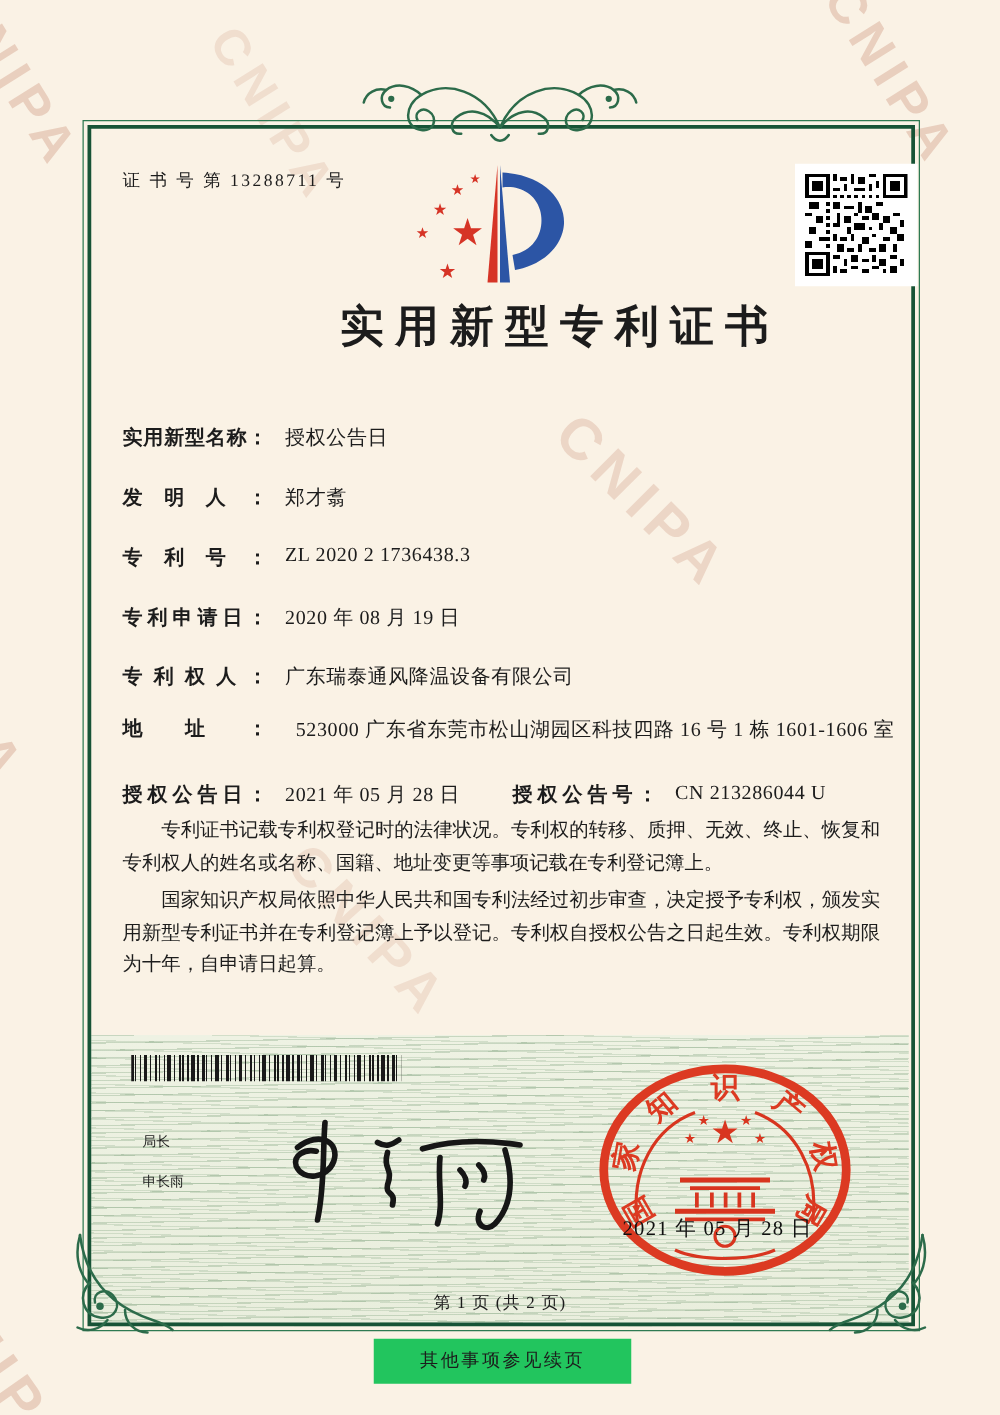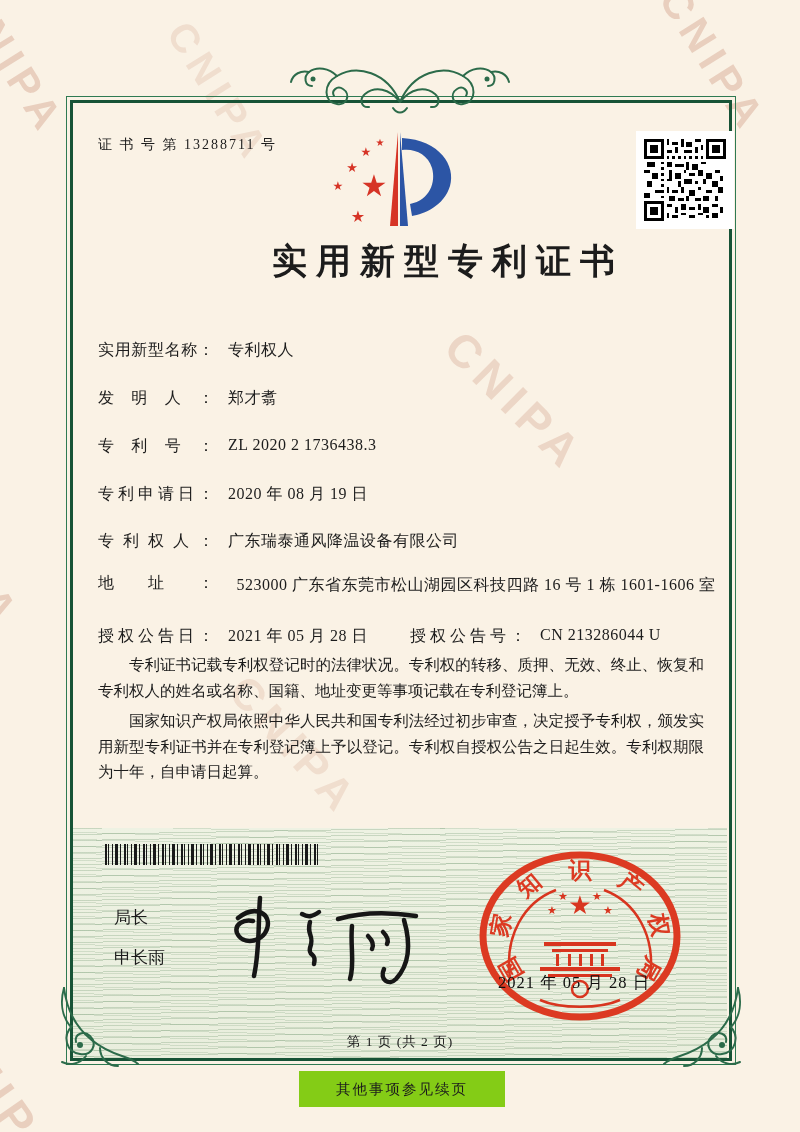--- a/index.html
+++ b/index.html
@@ -20,42 +20,42 @@
        linear-gradient(#eef2e3,#e9eedd);}
   .cert-no{position:absolute;left:98px;top:136px;font-size:14px;letter-spacing:2px;z-index:3;}
   .logo{position:absolute;left:322px;top:124px;width:160px;height:108px;z-index:3;}
   .qr{position:absolute;left:636px;top:131px;width:98px;height:98px;background:#fff;z-index:3;}
   .qr svg{position:absolute;left:8px;top:8px;width:82px;height:82px;}
   .title{position:absolute;left:0;top:238px;width:800px;text-align:center;font-size:35px;
          font-weight:bold;letter-spacing:9px;z-index:3;margin-left:48px;}
   .fields{position:absolute;left:98px;top:0;width:620px;z-index:3;font-size:16px;}
   .frow{position:absolute;left:0;width:620px;white-space:nowrap;}
   .flabel{display:inline-block;width:116px;text-align:justify;text-align-last:justify;
-          vertical-align:top;}
+          vertical-align:top;font-weight:bold;}
   .fvalue{display:inline-block;margin-left:10px;vertical-align:top;letter-spacing:0.5px;}
   .fvalue.addr{white-space:normal;width:496px;line-height:24px;letter-spacing:0.5px;text-align:center;}
   .pair2{position:absolute;left:312px;top:0;white-space:nowrap;}
   .paras{position:absolute;left:98px;top:652px;width:606px;z-index:3;font-size:15.5px;
          line-height:25.5px;text-align:justify;}
   .paras p{margin:0 0 5px 0;text-indent:2em;}
   .barcode{position:absolute;left:105px;top:844px;width:216px;height:21px;z-index:3;
      background:repeating-linear-gradient(90deg,#191919 0 2px,transparent 2px 3px,
        #191919 3px 4px,transparent 4px 7px,#191919 7px 8px,transparent 8px 10px,
        #191919 10px 13px,transparent 13px 15px,#191919 15px 16px,transparent 16px 19px);}
   .signer{position:absolute;left:114px;top:906px;z-index:3;
-          font-family:Liberation Mono, monospace;font-size:17px;}
+          font-family:Liberation Mono, monospace;font-size:11px;}
   .signer .t{margin-bottom:17px;}
   .signature{position:absolute;left:222px;top:888px;z-index:3;}
   .seal{position:absolute;left:478px;top:850px;width:204px;height:172px;z-index:2;}
   .seal-char{position:absolute;font-size:23px;font-weight:bold;color:#dc3a22;z-index:2;}
   .seal-date{position:absolute;left:498px;top:972px;z-index:4;font-size:16.5px;
              letter-spacing:1px;color:#101010;}
   .pfoot{position:absolute;left:0;top:1033px;width:800px;text-align:center;
          font-size:13.5px;z-index:3;letter-spacing:1px;}
-  .note{position:absolute;left:299px;top:1071px;width:206px;height:36px;background:#84cc16;
+  .note{position:absolute;left:299px;top:1071px;width:206px;height:36px;background:#22c55e;
         z-index:3;text-align:center;line-height:36px;font-size:14.5px;letter-spacing:2px;}
   .orn-top{position:absolute;left:283px;top:60px;z-index:3;}
   .orn-bl{position:absolute;left:56px;top:986px;z-index:3;}
   .orn-br{position:absolute;left:662px;top:986px;z-index:3;transform:scaleX(-1);}
 </style>
 </head>
 <body>
 
 <div class="page">
 
@@ -219,21 +219,21 @@
           <rect x="24" y="26" width="2" height="2"></rect>
       </g>
     </svg>
   </div>
 
   <div class="title">实用新型专利证书</div>
 
   <div class="fields">
     <div class="frow" style="top:340px">
       <span class="flabel">实用新型名称：</span>
-      <span class="fvalue">专利权人</span>
+      <span class="fvalue">授权公告日</span>
     </div>
     <div class="frow" style="top:388px">
       <span class="flabel">发明人：</span>
       <span class="fvalue">郑才翥</span>
     </div>
     <div class="frow" style="top:436px">
       <span class="flabel">专利号：</span>
       <span class="fvalue">ZL 2020 2 1736438.3</span>
     </div>
     <div class="frow" style="top:484px">

